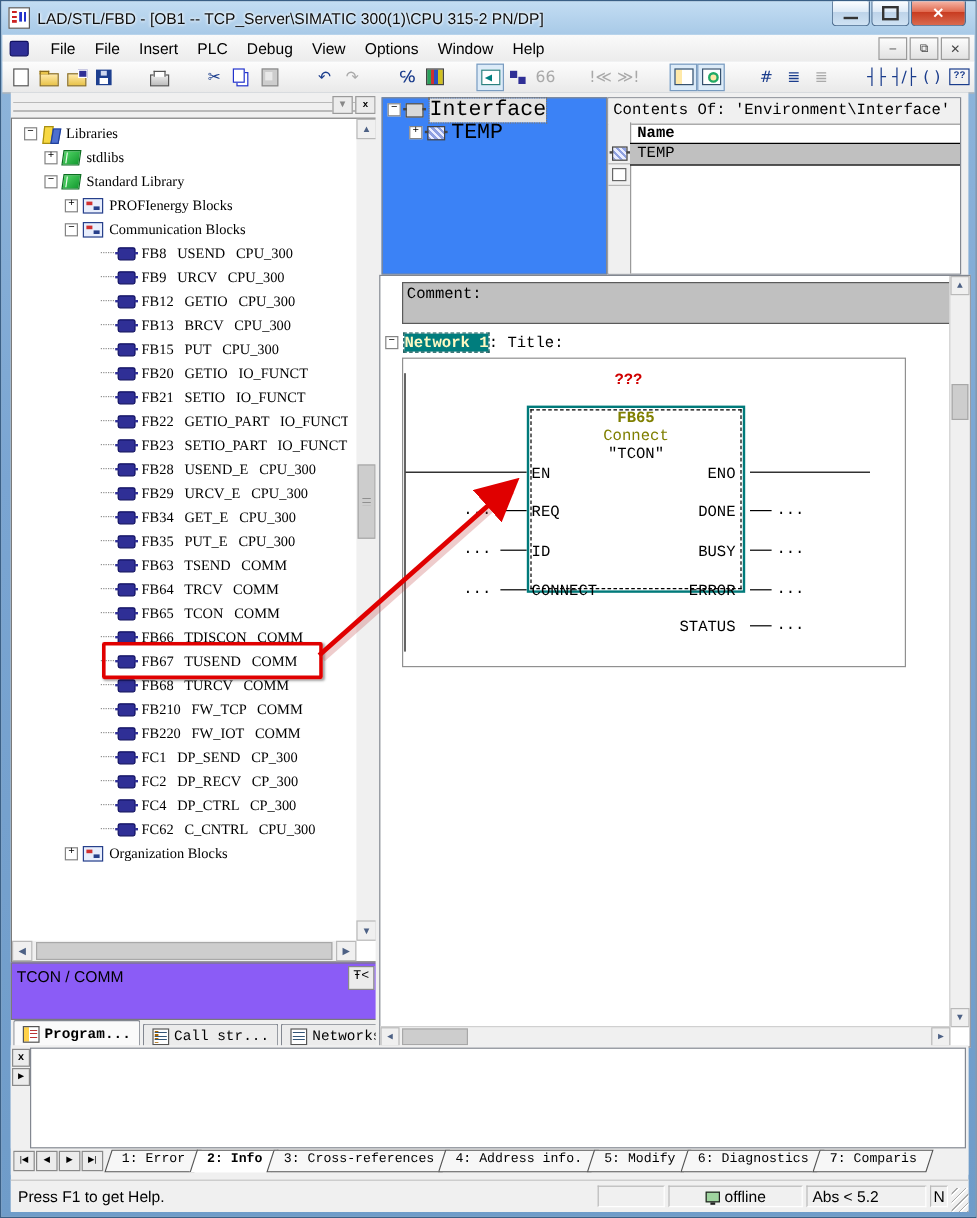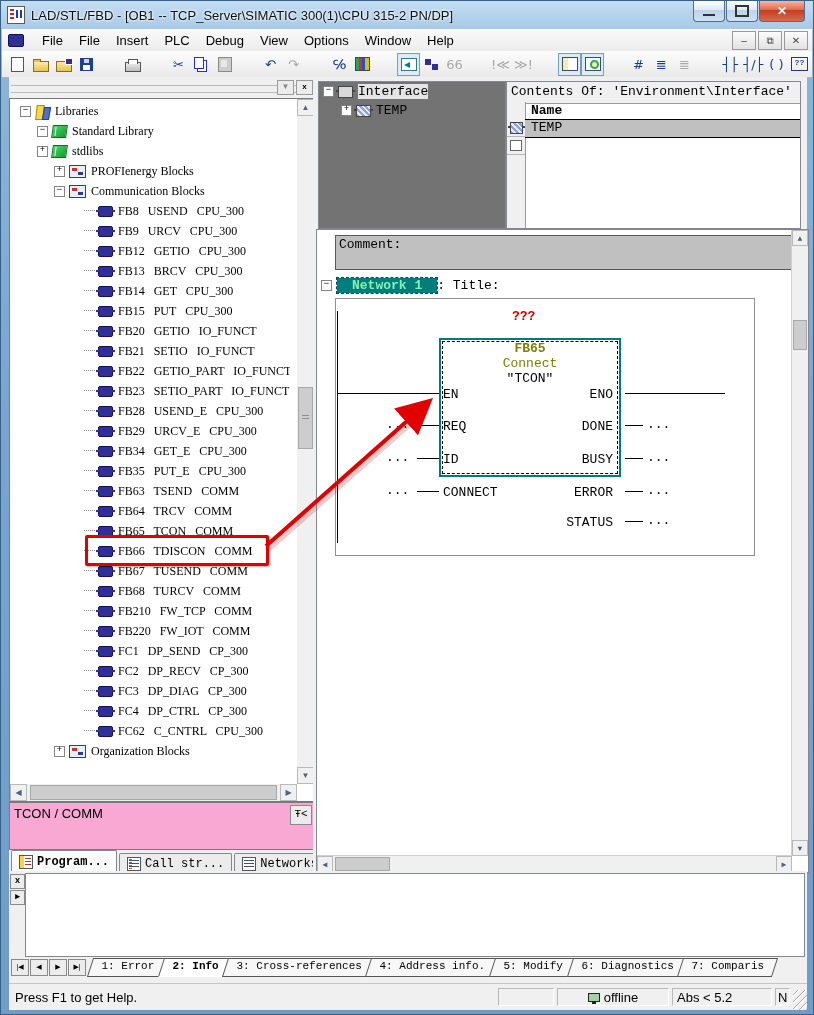--- a/index.html
+++ b/index.html
@@ -82,61 +82,61 @@
   .ticon-block::before{content:"";position:absolute;left:-3px;top:3px;width:3px;height:2px;background:#2f2f96;}
   .ticon-block::after{content:"";position:absolute;right:-3px;top:3px;width:3px;height:2px;background:#2f2f96;}
   
   .sb{position:absolute;background:#f0f0f0;}
   .sb-v{width:17px;}
   .sb-h{height:17px;}
   .sb-btn{position:absolute;width:17px;height:17px;background:#f0f0f0;border:1px solid #b9b9b9;color:#4d6185;font-size:8px;line-height:15px;text-align:center;box-sizing:border-box;}
   .sb-thumb{position:absolute;background:#cdcdcd;border:1px solid #a8a8a8;box-sizing:border-box;}
   .sb-thumb.grip::after{content:"";position:absolute;left:3px;right:3px;top:50%;margin-top:-3px;height:6px;background:repeating-linear-gradient(#8f8f8f 0 1px,transparent 1px 3px);}
   
-  .desc-box{position:absolute;left:0;top:723px;width:304px;height:46px;border:1px solid #7a7a7a;background:#f9a8d4;}
+  .desc-box{position:absolute;left:0;top:723px;width:304px;height:46px;border:1px solid #7a7a7a;background:#8b5cf6;}
   .desc-text{position:absolute;left:4px;top:3px;font-size:13px;}
   .desc-btn{position:absolute;right:2px;top:2px;width:20px;height:18px;border:1px solid #8a8a8a;background:#ececec;font-size:11px;text-align:center;line-height:16px;font-family:"Liberation Mono",monospace;}
   .lp-tabs{position:absolute;left:2px;top:772px;display:flex;align-items:flex-end;height:22px;}
   .lp-tab{height:19px;border:1px solid #828790;border-bottom:none;background:#ececec;display:flex;align-items:center;padding:0 7px;font-family:"Liberation Mono","DejaVu Sans Mono",monospace;font-size:12px;white-space:nowrap;margin-right:2px;border-radius:2px 2px 0 0;}
   .lp-tab.active{height:22px;background:#fafafa;font-weight:bold;}
   .tabicon{width:12px;height:12px;border:1px solid #555;margin-right:4px;flex:none;background:#fff;position:relative;}
   .tabicon-program{background:linear-gradient(90deg,#ffd24a 0 4px,#fff 4px);}
   .tabicon-program::after{content:"";position:absolute;left:5px;top:2px;right:1px;height:7px;background:repeating-linear-gradient(#b33 0 1px,transparent 1px 3px);}
   .tabicon-call::after,.tabicon-networks::after{content:"";position:absolute;left:1px;top:2px;right:1px;height:8px;background:repeating-linear-gradient(#357 0 1px,transparent 1px 3px);}
   .tabicon-call::before{content:"";position:absolute;left:1px;top:1px;width:3px;height:10px;background:repeating-linear-gradient(#a60 0 2px,transparent 2px 3px);}
   
   .splitter{position:absolute;left:304px;top:2px;width:3px;height:792px;background:#f0f0f0;}
   
-  .iface-pane{position:absolute;left:309px;top:4px;width:186px;height:146px;border:1px solid #828790;background:#737373;font-family:"Liberation Mono","DejaVu Sans Mono",monospace;font-size:13px;}
+  .iface-pane{position:absolute;left:309px;top:4px;width:186px;height:146px;border:1px solid #828790;background:#3b82f6;font-family:"Liberation Mono","DejaVu Sans Mono",monospace;font-size:18px;}
   .iface-row{display:flex;align-items:center;height:19px;padding-left:4px;white-space:pre;}
   .iface-row.indent{padding-left:22px;}
   .dicon{display:inline-block;width:13px;height:10px;border:1px solid #444;background:#d9d9d9;position:relative;margin-right:5px;flex:none;}
   .dicon::before{content:"";position:absolute;left:-3px;top:3px;width:3px;height:2px;background:#444;}
   .dicon::after{content:"";position:absolute;right:-3px;top:3px;width:3px;height:2px;background:#444;}
   .dicon.hatch{background:repeating-linear-gradient(45deg,#8ea0e0 0 2px,#e8ecff 2px 4px);}
   .sel-label{background:#e4e4e4;outline:1px dotted #777;}
   .contents-pane{position:absolute;left:497px;top:4px;width:293px;height:146px;border:1px solid #828790;background:#fff;font-family:"Liberation Mono","DejaVu Sans Mono",monospace;font-size:13px;}
   .contents-header{height:19px;background:#f0f0f0;border-bottom:1px solid #9a9a9a;padding:2px 0 0 4px;white-space:pre;overflow:hidden;}
   .ct-table{position:absolute;left:0;top:20px;right:0;bottom:0;}
   .ct-iconcol{position:absolute;left:0;top:0;bottom:0;width:18px;background:#f0f0f0;border-right:1px solid #9a9a9a;}
   .ct-iconcell{height:17px;border-bottom:1px solid #b5b5b5;display:flex;align-items:center;justify-content:center;}
   .ct-head{position:absolute;left:18px;right:0;top:0;height:17px;border-bottom:1px solid #9a9a9a;font-weight:bold;padding:1px 0 0 6px;}
   .ct-row{position:absolute;left:18px;right:0;top:17px;height:17px;background:#c0c0c0;border-top:1px solid #000;border-bottom:1px solid #000;padding:0 0 0 6px;line-height:16px;}
   .newicon{width:10px;height:9px;border:1px solid #666;background:#fff;}
   
   .editor{position:absolute;left:307px;top:152px;width:491px;height:642px;border:1px solid #828790;background:#fff;font-family:"Liberation Mono","DejaVu Sans Mono",monospace;font-size:13px;}
   .comment-box{position:absolute;left:18px;top:5px;width:456px;height:31px;background:#c0c0c0;border:1px solid #5a5a5a;padding:1px 3px;}
   .network-row{position:absolute;left:4px;top:48px;display:flex;align-items:center;}
   .net-exp{width:9px;height:9px;border:1px solid #848484;background:#fff;font:9px/7px "Liberation Mono",monospace;text-align:center;margin-right:5px;}
-  .net-label{background:#007d7d;color:#86efac;font-weight:bold;padding:0 15px;outline:1px dashed #004d4d;white-space:pre;}
+  .net-label{background:#007d7d;color:#fef9c3;font-weight:bold;padding:0 0;outline:1px dashed #004d4d;white-space:pre;}
   .net-title{white-space:pre;}
   .netbox{position:absolute;left:18px;top:68px;width:418px;height:256px;border:1px solid #909090;background:#fff;}
   .rail{position:absolute;left:1px;top:12px;width:1px;height:232px;background:#000;}
   .err-marker{position:absolute;left:176px;top:10px;color:#d00000;font-weight:bold;}
-  .fb-block{position:absolute;left:103px;top:39px;width:182px;height:139px;border:2px solid #007a7a;background:#fff;box-sizing:border-box;}
+  .fb-block{position:absolute;left:103px;top:39px;width:182px;height:156px;border:2px solid #007a7a;background:#fff;box-sizing:border-box;}
   .fb-block::after{content:"";position:absolute;inset:1px;border:1px dashed #000;pointer-events:none;}
   .fb-title{position:absolute;left:0;right:0;text-align:center;}
   .olive{color:#7f7f00;}
   .fb-pin{position:absolute;white-space:pre;}
   .wire{position:absolute;height:1px;background:#000;}
   .stubdots{position:absolute;color:#000;}
   
   .ed-vscroll{position:absolute;right:0;top:0;bottom:16px;width:16px;background:#f0f0f0;border-left:1px solid #d0d0d0;}
   .ed-hscroll{position:absolute;left:0;right:16px;bottom:0;height:16px;background:#f0f0f0;border-top:1px solid #d0d0d0;}
   
@@ -409,32 +409,32 @@
 
             <div class="tree-row lvl-0">
               
               <span class="exp exp-minus"></span>
               <span class="ticon ticon-libraries"></span>
               <span class="tree-label">Libraries</span>
             </div>
 
             <div class="tree-row lvl-1">
               
+              <span class="exp exp-plus"></span>
+              <span class="ticon ticon-book"></span>
+              <span class="tree-label">stdlibs</span>
+            </div>
+
+            <div class="tree-row lvl-1">
+              
               <span class="exp exp-minus"></span>
               <span class="ticon ticon-book"></span>
               <span class="tree-label">Standard Library</span>
             </div>
 
-            <div class="tree-row lvl-1">
-              
-              <span class="exp exp-plus"></span>
-              <span class="ticon ticon-book"></span>
-              <span class="tree-label">stdlibs</span>
-            </div>
-
             <div class="tree-row lvl-2">
               
               <span class="exp exp-plus"></span>
               <span class="ticon ticon-folder-blocks"></span>
               <span class="tree-label">PROFIenergy Blocks</span>
             </div>
 
             <div class="tree-row lvl-2">
               
               <span class="exp exp-minus"></span>
@@ -463,26 +463,20 @@
               <span class="tree-label">FB12   GETIO   CPU_300</span>
             </div>
 
             <div class="tree-row lvl-3">
               <span class="dots"></span>
               
               <span class="ticon ticon-block"></span>
               <span class="tree-label">FB13   BRCV   CPU_300</span>
             </div>
 
-            <div class="tree-row lvl-3">
-              <span class="dots"></span>
-              
-              <span class="ticon ticon-block"></span>
-              <span class="tree-label">FB14   GET   CPU_300</span>
-            </div>
 
             <div class="tree-row lvl-3">
               <span class="dots"></span>
               
               <span class="ticon ticon-block"></span>
               <span class="tree-label">FB15   PUT   CPU_300</span>
             </div>
 
             <div class="tree-row lvl-3">
               <span class="dots"></span>
@@ -603,26 +597,20 @@
               <span class="tree-label">FC1   DP_SEND   CP_300</span>
             </div>
 
             <div class="tree-row lvl-3">
               <span class="dots"></span>
               
               <span class="ticon ticon-block"></span>
               <span class="tree-label">FC2   DP_RECV   CP_300</span>
             </div>
 
-            <div class="tree-row lvl-3">
-              <span class="dots"></span>
-              
-              <span class="ticon ticon-block"></span>
-              <span class="tree-label">FC3   DP_DIAG   CP_300</span>
-            </div>
 
             <div class="tree-row lvl-3">
               <span class="dots"></span>
               
               <span class="ticon ticon-block"></span>
               <span class="tree-label">FC4   DP_CTRL   CP_300</span>
             </div>
 
             <div class="tree-row lvl-3">
               <span class="dots"></span>

